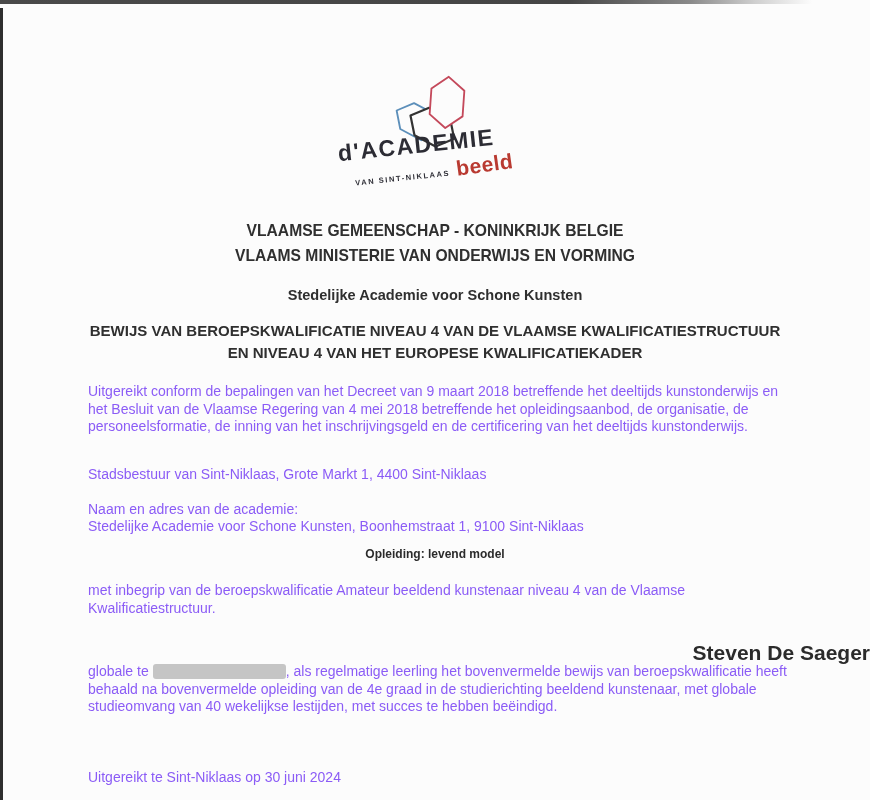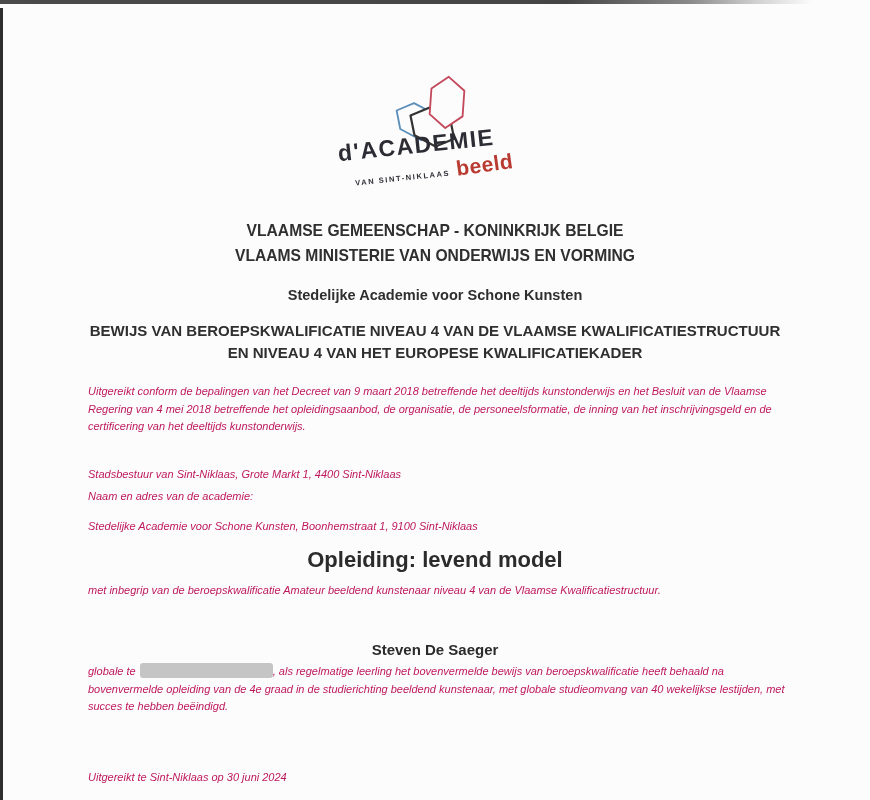--- a/index.html
+++ b/index.html
@@ -92,38 +92,38 @@
     font-size: 15px;
     font-weight: bold;
     transform: scaleX(0.97);
   }
   .cert-title {
     font-size: 15.5px;
     font-weight: bold;
     transform: scaleX(0.97);
   }
   .program-heading {
-    font-size: 22px;
+    font-size: 12px;
     font-weight: bold;
     color: #2b2b2b;
   }
   .student-name {
-    font-size: 15px;
+    font-size: 21px;
     font-weight: bold;
     color: #2b2b2b;
+    text-align: right;
   }
   
   .body-text {
     position: absolute;
     left: 88px;
     width: 706px;
-    font-size: 11px;
+    font-size: 14px;
     line-height: 17.5px;
-    color: #be185d;
-    font-style: italic;
+    color: #8b5cf6;
   }
   .redaction-box {
     display: inline-block;
     width: 133px;
     height: 15px;
     background: #c5c5c5;
     border-radius: 3px;
     vertical-align: -3px;
     margin-left: 4px;
   }
@@ -163,21 +163,21 @@
   <div class="center-line gov-line" style="top:221px">VLAAMSE GEMEENSCHAP - KONINKRIJK BELGIE</div>
   <div class="center-line gov-line" style="top:246px">VLAAMS MINISTERIE VAN ONDERWIJS EN VORMING</div>
   <div class="center-line academy-line" style="top:286px">Stedelijke Academie voor Schone Kunsten</div>
   <div class="center-line cert-title" style="top:322px">BEWIJS VAN BEROEPSKWALIFICATIE NIVEAU 4 VAN DE VLAAMSE KWALIFICATIESTRUCTUUR</div>
   <div class="center-line cert-title" style="top:344px">EN NIVEAU 4 VAN HET EUROPESE KWALIFICATIEKADER</div>
 
   <div class="body-text" style="top:383px">Uitgereikt conform de bepalingen van het Decreet van 9 maart 2018 betreffende het deeltijds kunstonderwijs en het Besluit van de Vlaamse Regering van 4 mei 2018 betreffende het opleidingsaanbod, de organisatie, de personeelsformatie, de inning van het inschrijvingsgeld en de certificering van het deeltijds kunstonderwijs.</div>
 
   <div class="body-text" style="top:466px">Stadsbestuur van Sint-Niklaas, Grote Markt 1, 4400 Sint-Niklaas</div>
 
-  <div class="body-text" style="top:488px">Naam en adres van de academie:</div>
+  <div class="body-text" style="top:501px">Naam en adres van de academie:</div>
   <div class="body-text" style="top:518px">Stedelijke Academie voor Schone Kunsten, Boonhemstraat 1, 9100 Sint-Niklaas</div>
 
   <div class="center-line program-heading" style="top:547px">Opleiding: levend model</div>
 
   <div class="body-text" style="top:582px">met inbegrip van de beroepskwalificatie Amateur beeldend kunstenaar niveau 4 van de Vlaamse Kwalificatiestructuur.</div>
 
 
   <div class="center-line student-name" style="top:641px">Steven De Saeger</div>
 
   <div class="body-text" style="top:663px"><span>globale te</span><span class="redaction-box"></span><span>, als regelmatige leerling het bovenvermelde bewijs van beroepskwalificatie heeft behaald na bovenvermelde opleiding van de 4e graad in de studierichting beeldend kunstenaar, met globale studieomvang van 40 wekelijkse lestijden, met succes te hebben beëindigd.</span></div>

